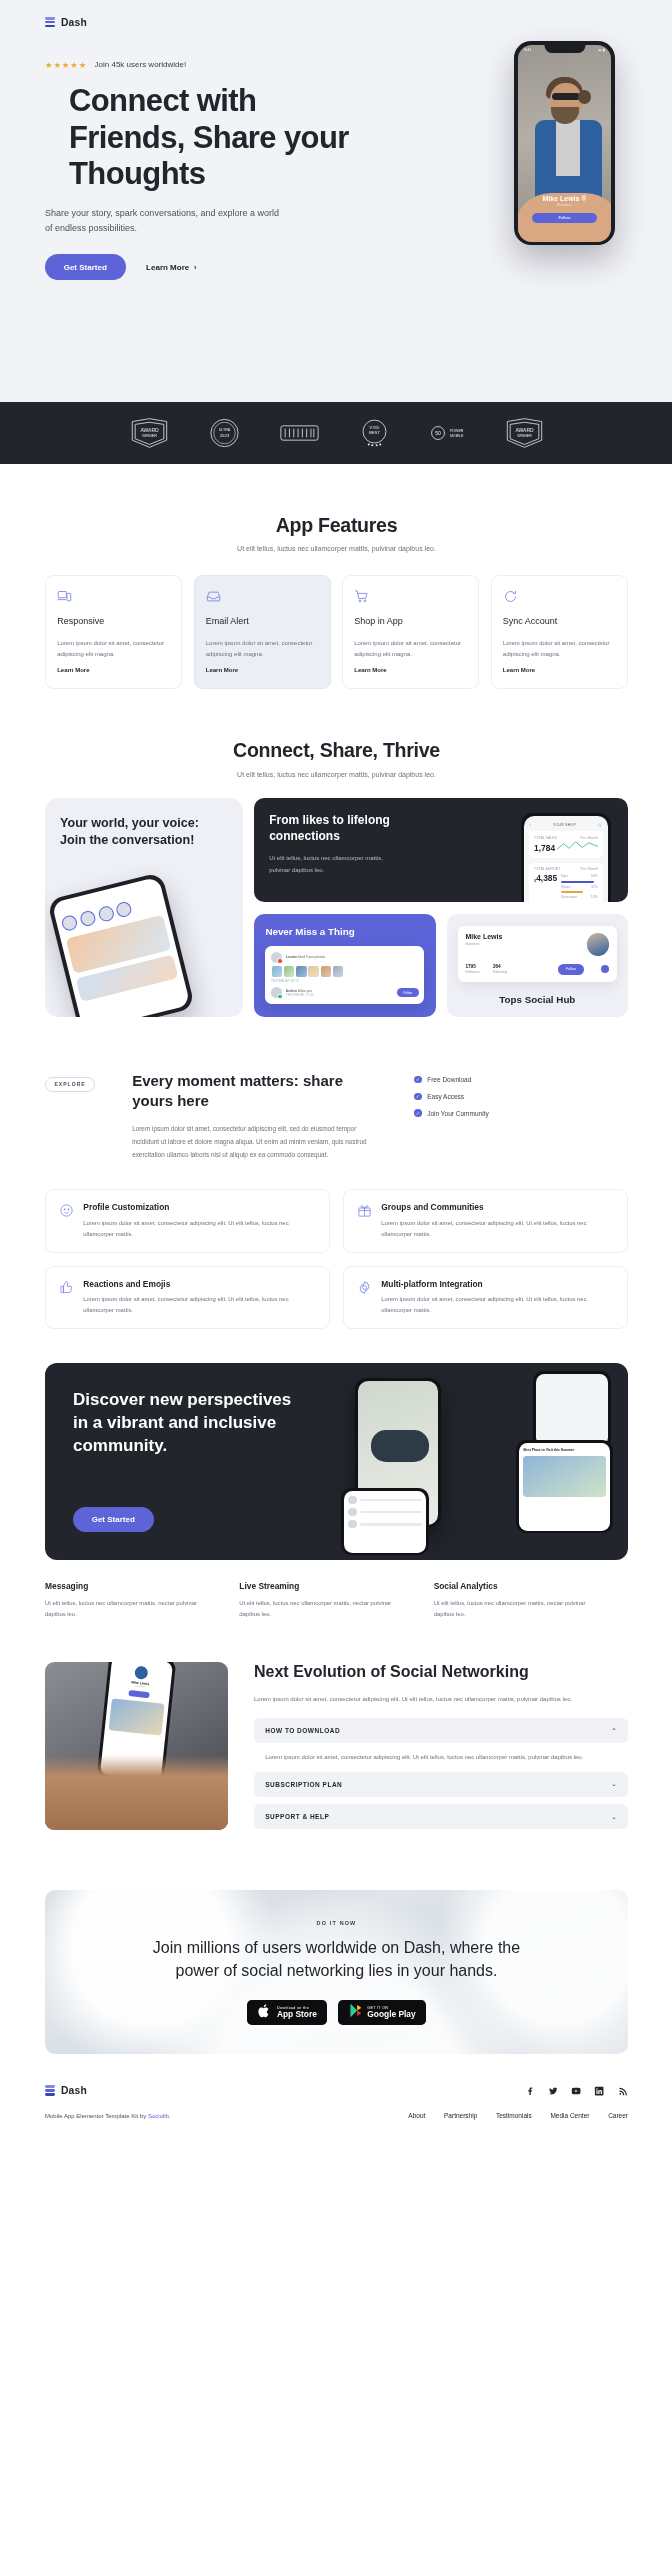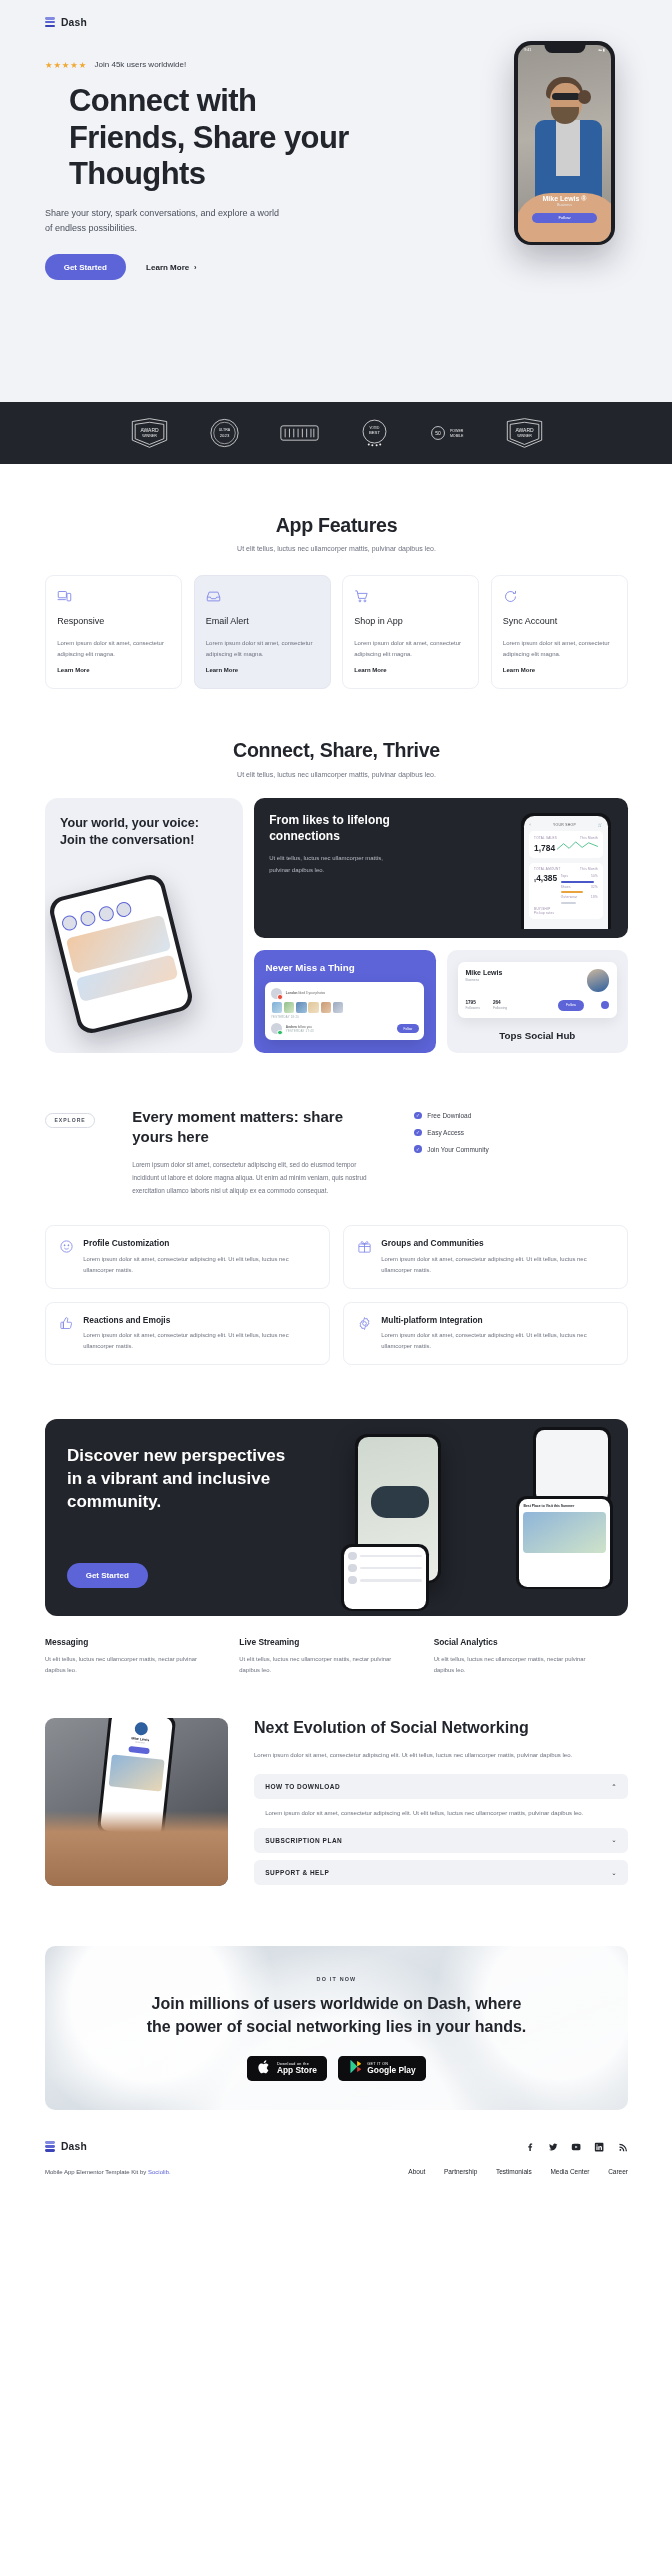--- a/index.html
+++ b/index.html
@@ -141,21 +141,21 @@
   }
   .cst-phone .scr { background:#fff; width:100%; height:100%; border-radius:12px; overflow:hidden; padding:7.5px 5.6px;}
   .story-row { display:flex; gap:3.7px; margin-top:9.3px;}
   .story { width:15px; height:15px; border-radius:50%; background:#dcdfe8; border:1.4px solid #5c64d8;}
   .post-img { margin-top:6.5px; height:36px; border-radius:5.6px; background:linear-gradient(135deg,#f2c9a4,#d9e5f0);}
   .post-img2 { margin-top:4.7px; height:24px; border-radius:5.6px; background:linear-gradient(135deg,#cfe0f2,#f3d9c4);}
 
   .cst-right { flex: 1; display: flex; flex-direction: column; gap: 11.2px; }
   .cst-dark {
     background: #22252c; border-radius: 10.3px; padding: 15px 0 0 15px; display: flex;
-    position: relative; overflow: hidden; height: 140px;
+    position: relative; overflow: hidden; height: 104px;
   }
   .cst-dark-txt { width: 131px; }
   .cst-dark h3 { color: #fff; font-size: 12px; line-height: 1.28; font-weight: bold; }
   .cst-dark p { color: #b9bcc5; font-size: 6px; line-height: 1.85; margin-top: 9.3px; }
   .shop-phone {
     position: absolute; right: 17px; top: 15px; width: 90px; height: 116px;
     background: #121317; border-radius: 12px 12px 0 0; padding: 2.8px 2.8px 0 2.8px;
   }
   .shop-scr { background:#f5f6f8; width:100%; height:100%; border-radius:10.3px 10.3px 0 0; overflow:hidden; padding:6.5px 5.6px;}
   .shop-top { display:flex; justify-content:space-between; align-items:center; font-size:3.4px; color:#555; letter-spacing:0.3px;}
@@ -217,22 +217,22 @@
   .pc-card {
     width: calc(50% - 6.5px); background: #fff; border: 0.9px solid #eceef3; border-radius: 8.4px;
     padding: 12px 13px; display: flex; gap: 9.3px;
   }
   .pc-icon { color: #7b83e8; flex-shrink: 0; margin-top: 0.9px; }
   .pc-title { font-size: 8.4px; font-weight: bold; color:#22252c; }
   .pc-text { font-size: 5.9px; line-height: 1.85; color: #6e7280; margin-top: 5.6px; }
 
   
   .discover {
-    background: #22252c; border-radius: 12px; margin: 54px 45px 0 45px;
-    padding: 26px 26px 28px 22px; display: flex; position: relative; overflow: hidden;
+    background: #22252c; border-radius: 12px; margin: 34px 45px 0 45px;
+    padding: 26px 26px 28px 28px; display: flex; position: relative; overflow: hidden;
     min-height: 183px;
   }
   .discover h2 { color: #fff; font-size: 17px; line-height: 1.34; font-weight: bold; width: 234px; }
   .discover .btn-primary { margin-top: 49px; }
   .dv-phones { position: absolute; right: 15px; top: 15px; width: 308px; height: 178px; }
   .dv-p1 {
     position: absolute; left: 50px; top: 0; width: 86px; height: 149px; background: #111216;
     border-radius: 12px; padding: 2.8px; box-shadow: 0 9.3px 22.4px rgba(0,0,0,.4);
   }
   .dv-p1 .s { width:100%; height:100%; border-radius:10.3px; background:linear-gradient(165deg,#cfd8cf,#e9ece6); overflow:hidden; position:relative;}
@@ -300,21 +300,21 @@
     background:
       radial-gradient(circle at 18% 34%, rgba(255,255,255,.95) 0 16%, rgba(255,255,255,0) 26%),
       radial-gradient(circle at 88% 36%, rgba(255,255,255,.92) 0 14%, rgba(255,255,255,0) 24%),
       radial-gradient(circle at 50% 118%, rgba(255,255,255,.9) 0 34%, rgba(255,255,255,0) 55%),
       linear-gradient(160deg, #cdd4dc 0%, #dfe5ea 35%, #c9d2db 70%, #e4e8ec 100%);
     display: flex; flex-direction: column; align-items: center; justify-content: center;
     position: relative; overflow: hidden;
   }
   .cta-eyebrow { font-size: 5.4px; letter-spacing: 1.2px; font-weight: bold; color: #3b3f4a; }
   .cta-title {
-    font-size: 16px; line-height: 1.42; font-weight: bold; text-align: center;
+    font-size: 16px; line-height: 1.42; font-weight: normal; text-align: center;
     color: #22252c; margin-top: 11.2px; width: 392px;
   }
   .store-row { display: flex; gap: 11.2px; margin-top: 17px; }
   .store-btn {
     background: #0d0d0f; border-radius: 4.7px; height: 25px; display: flex; align-items: center;
     gap: 5.6px; padding: 0 10.3px; cursor: pointer;
   }
   .store-sub { font-size: 3.7px; color: #fff; letter-spacing: 0.3px; }
   .store-main { font-size: 8.4px; color: #fff; font-weight: bold; line-height: 1; margin-top: 0.9px;}
 

